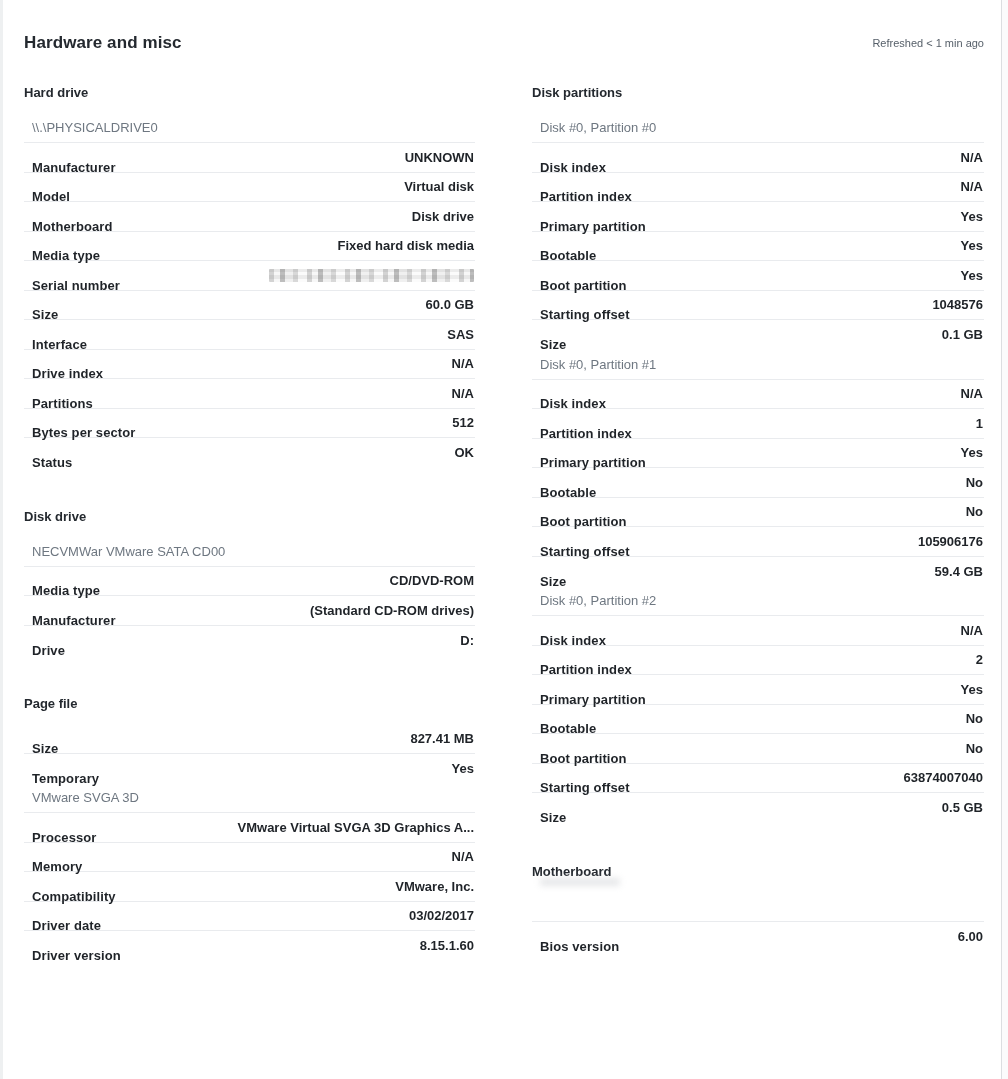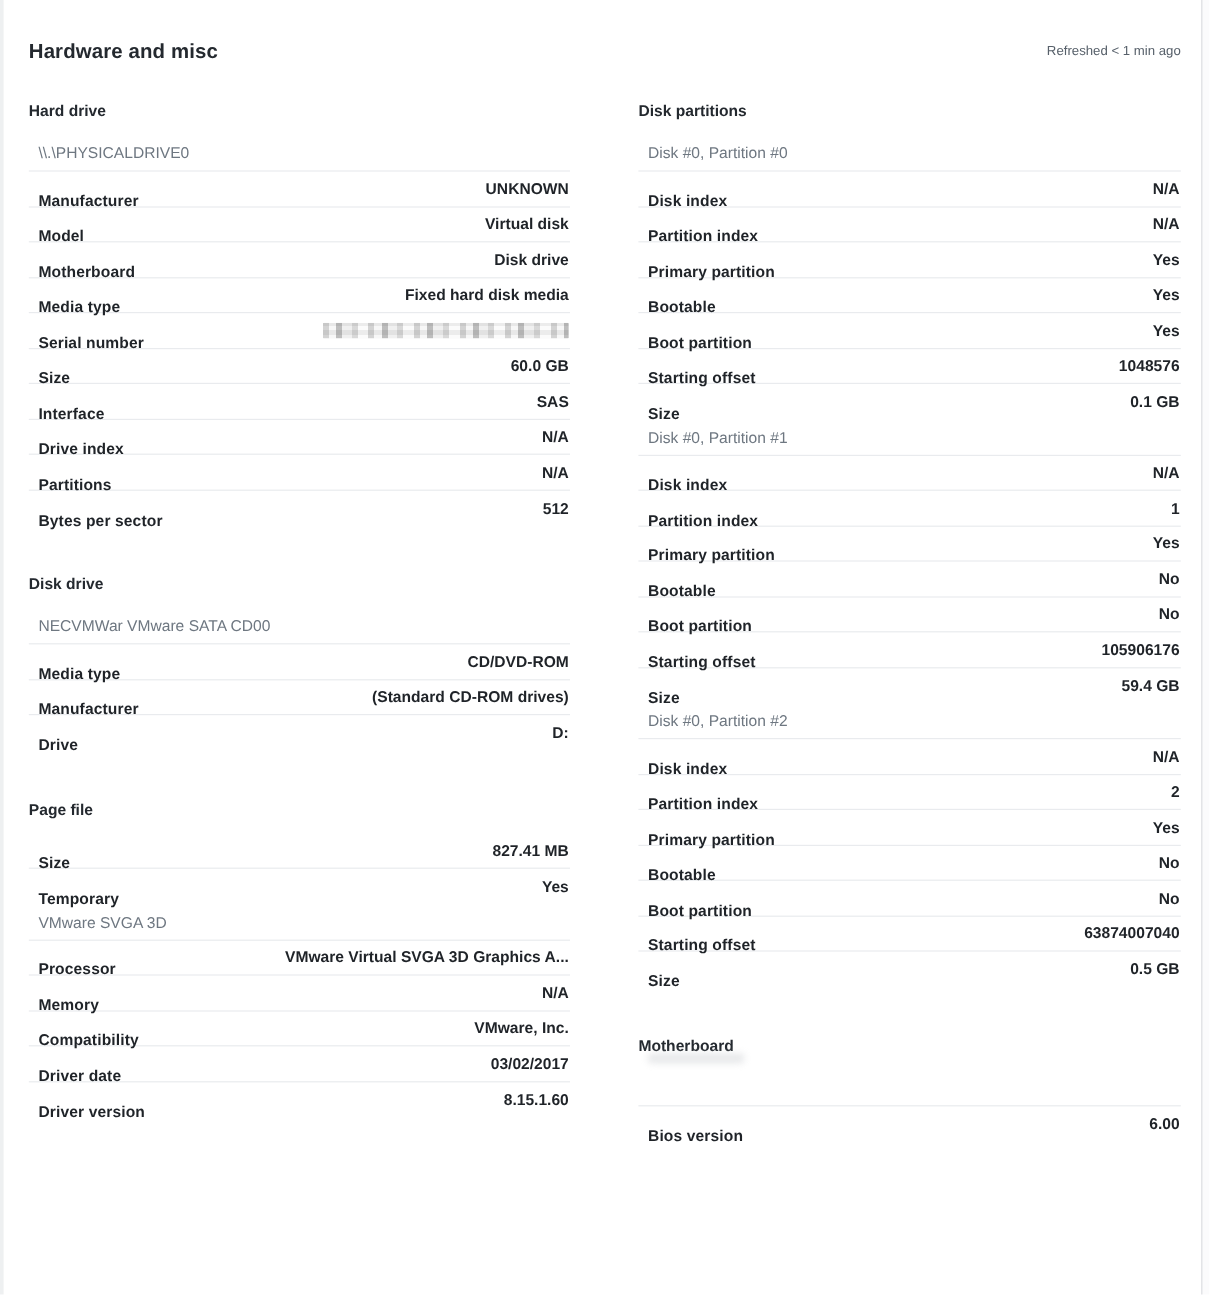--- a/index.html
+++ b/index.html
@@ -87,20 +87,24 @@
                 <span class="row-value">N/A</span>
               </div>
               <div class="row">
                 <span class="row-label">Partitions</span>
                 <span class="row-value">N/A</span>
               </div>
               <div class="row">
                 <span class="row-label">Bytes per sector</span>
                 <span class="row-value">512</span>
               </div>
+              <div class="row">
+                <span class="row-label">Status</span>
+                <span class="row-value">OK</span>
+              </div>
             </div>
           </div>
           <div class="section">
             <h2 class="section-heading">Disk drive</h2>
             <div class="group">
               <div class="subheading">NECVMWar VMware SATA CD00</div>
               <div class="row">
                 <span class="row-label">Media type</span>
                 <span class="row-value">CD/DVD-ROM</span>
               </div>

